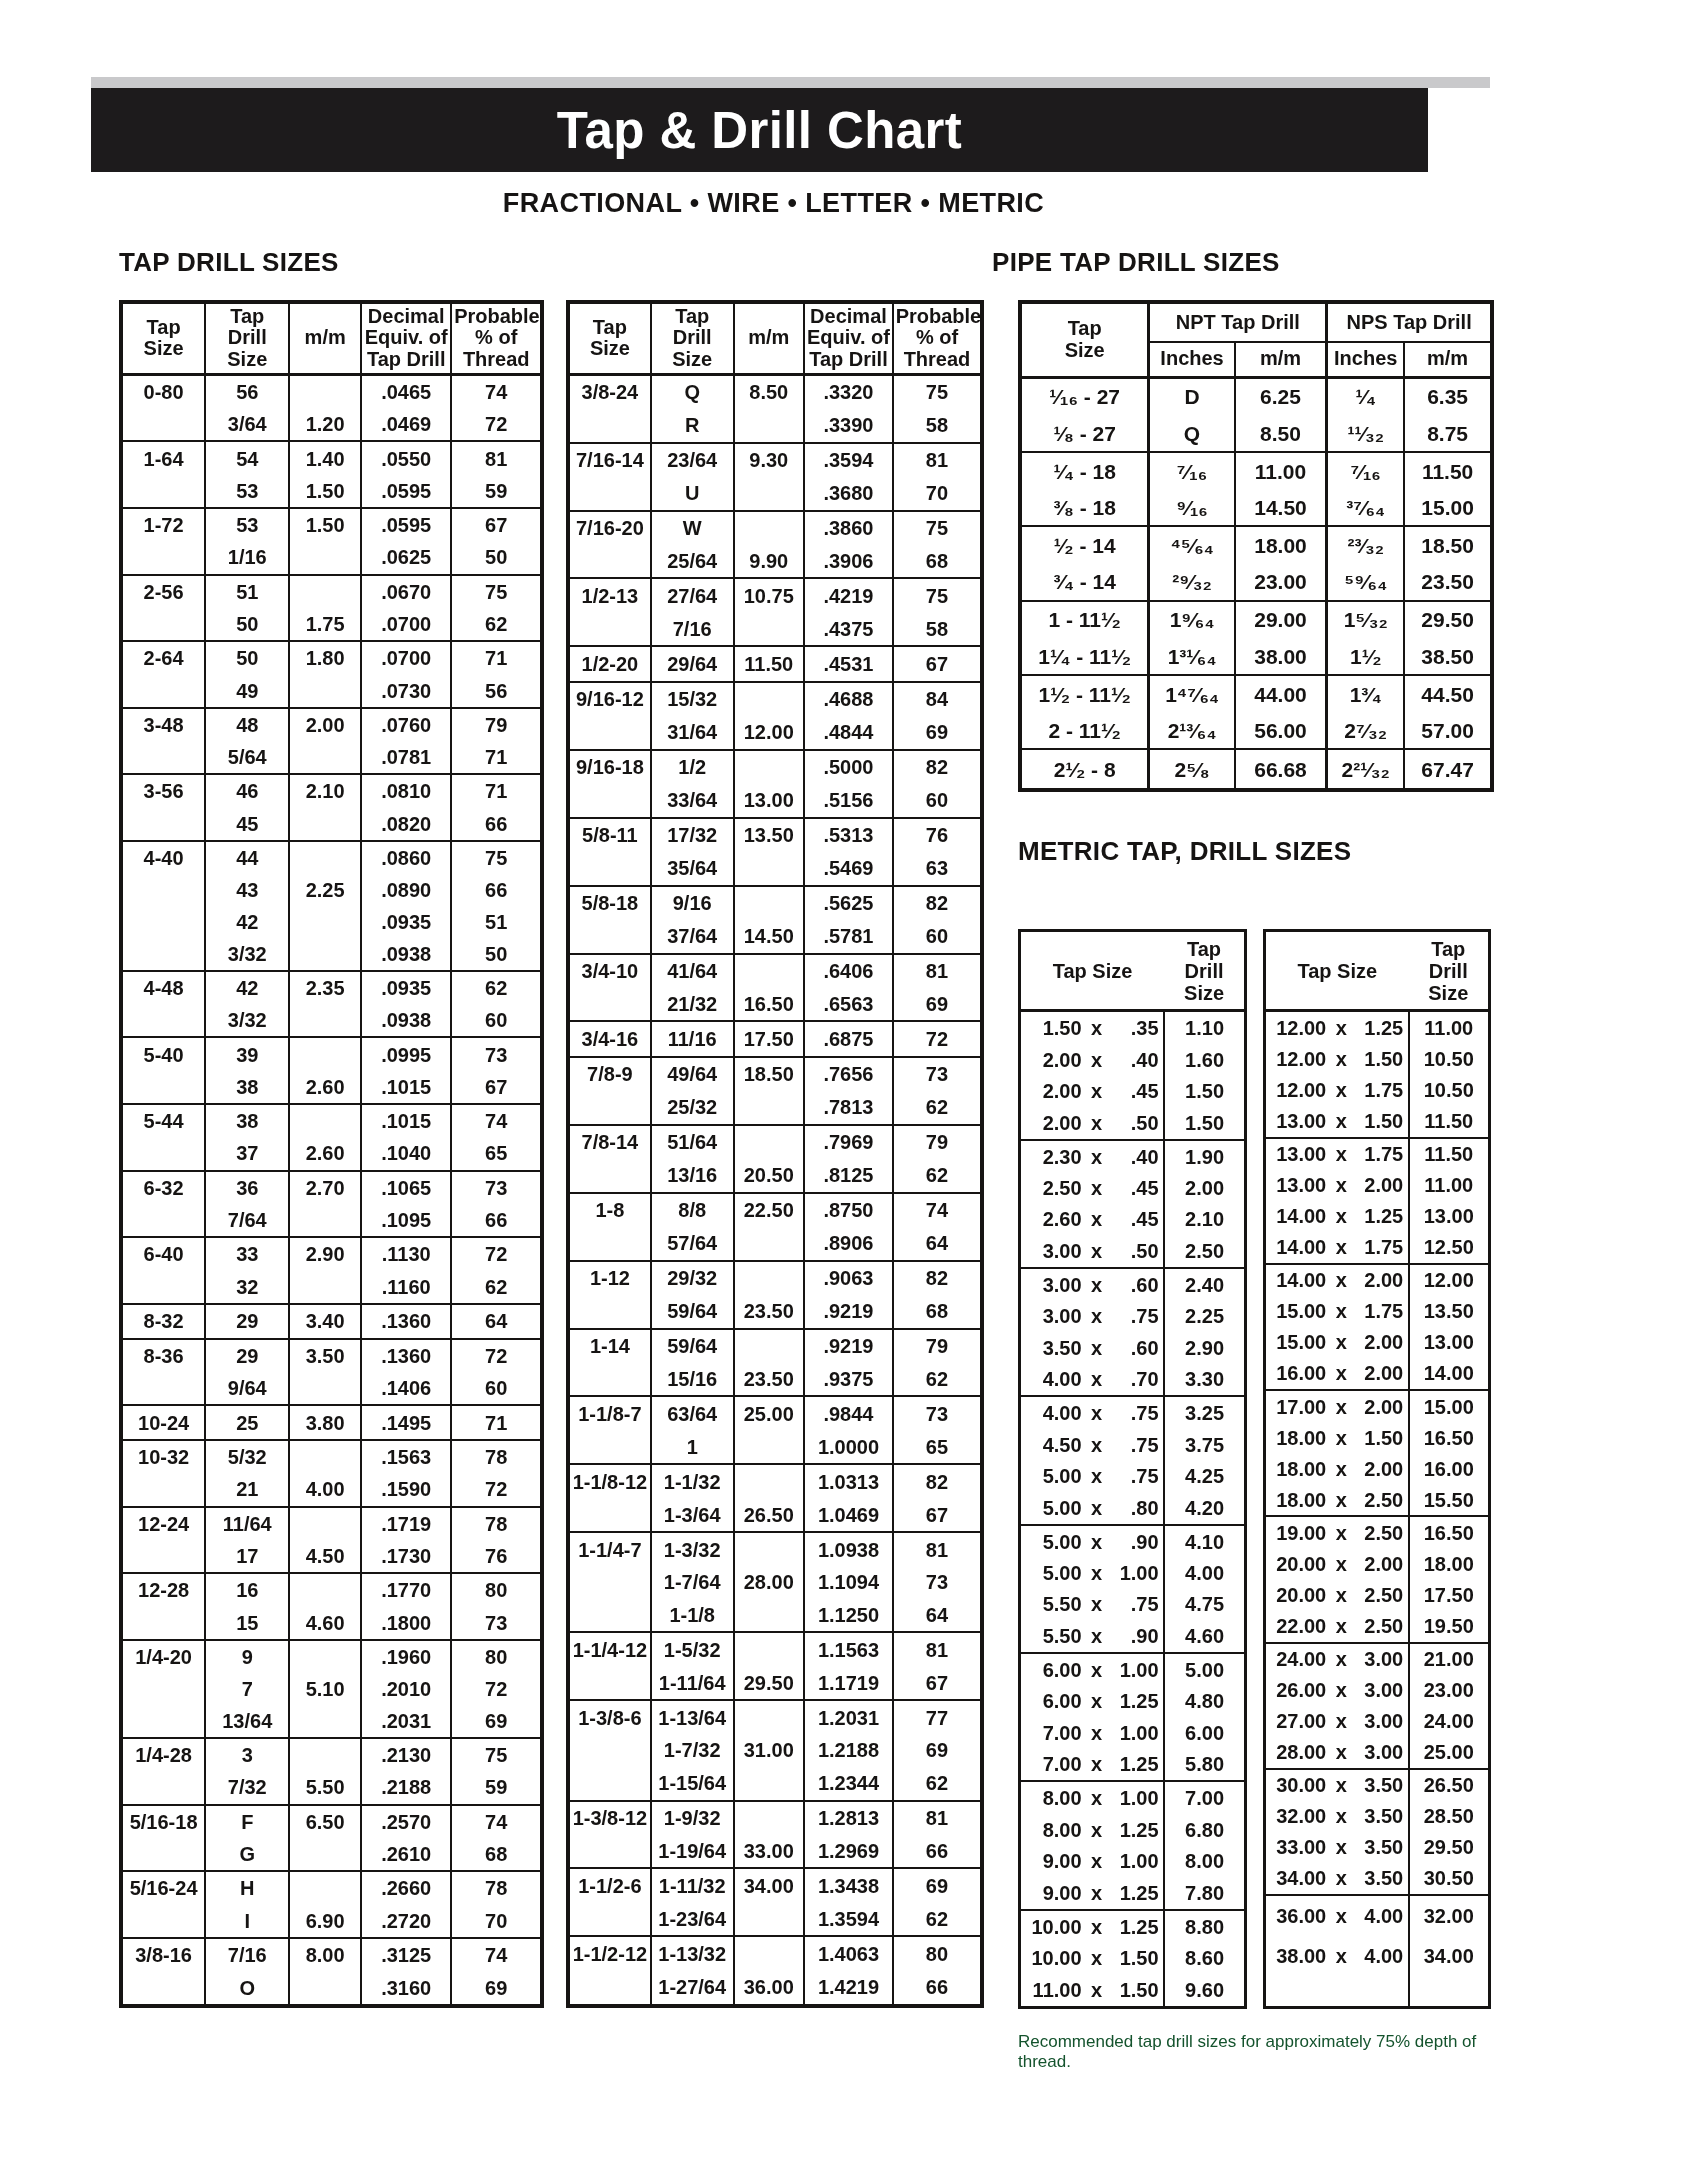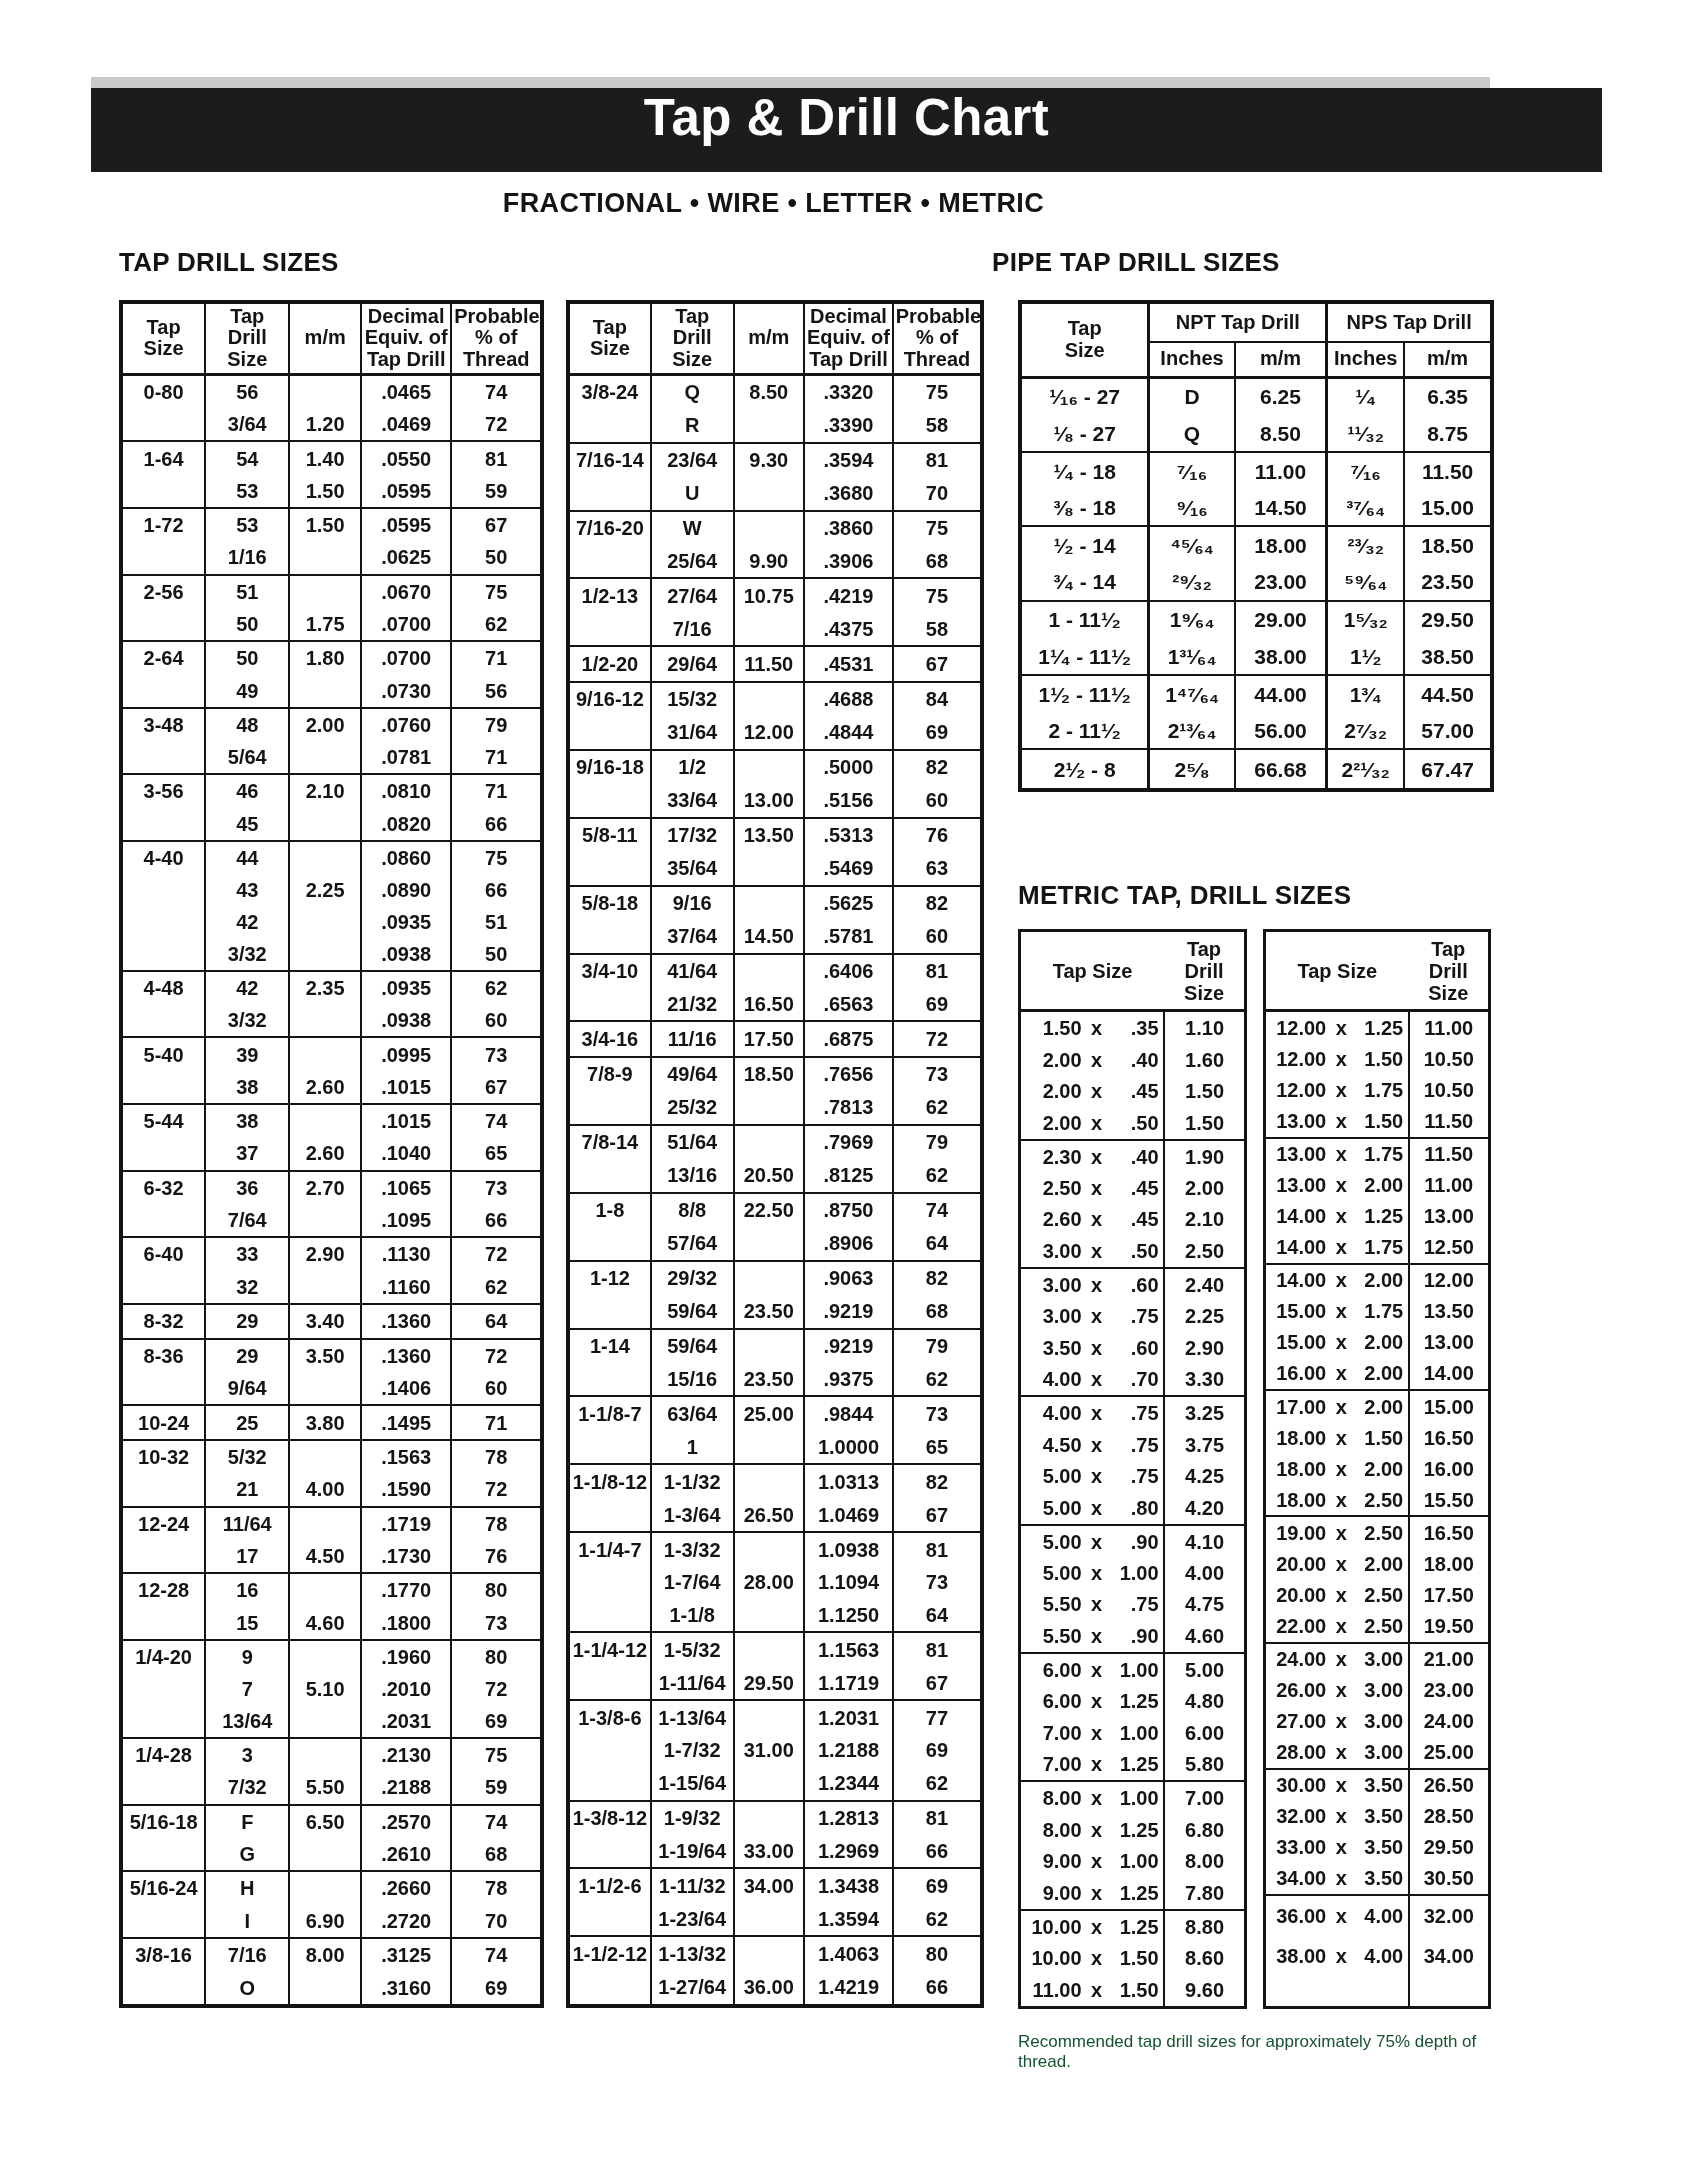--- a/index.html
+++ b/index.html
@@ -3,32 +3,32 @@
 <meta charset="utf-8">
 <style>
   html,body{margin:0;padding:0;background:#ffffff;}
   .page{
     position:relative;width:1687px;height:2184px;background:#ffffff;
     font-family:"Liberation Sans","DejaVu Sans",sans-serif;color:#161413;
     overflow:hidden;
   }
   .graybar{position:absolute;left:91px;top:77px;width:1399px;height:11.4px;background:#c9c9cb;}
   .banner{
-    position:absolute;left:91px;top:88px;width:1511px;height:84px;background:#1d1b1c;
-    display:flex;justify-content:center;
+    position:absolute;left:91px;top:88px;width:1337px;height:84px;background:#1d1b1c;
+    display:flex;align-items:center;justify-content:center;
   }
   .banner span{color:#ffffff;font-size:51px;font-weight:700;letter-spacing:0.4px;}
   .subtitle{
     position:absolute;left:74px;top:188px;width:1399px;text-align:center;
     font-size:27px;font-weight:700;letter-spacing:0.4px;
   }
   .heading{position:absolute;font-size:26px;font-weight:700;text-align:left;letter-spacing:0.3px;}
   .h-tap{left:119px;top:247px;width:866px;}
   .h-pipe{left:992px;top:247px;width:476px;}
-  .h-metric{left:1018px;top:880px;width:476px;}
+  .h-metric{left:1018px;top:836px;width:476px;}
 
   table{border-collapse:collapse;table-layout:fixed;box-sizing:border-box;background:#fff;}
   td,th{box-sizing:border-box;padding:0 1.7px;text-align:center;vertical-align:middle;overflow:hidden;}
 
   
   .tap-table{position:absolute;border:4.4px solid #161413;}
   .t1{left:119px;top:300px;width:425px;height:1708px;}
   .t2{left:566px;top:300px;width:418px;height:1708px;}
   .tap-table thead th{height:72px;font-size:20px;font-weight:700;line-height:1.08;white-space:pre-line;}
   .tap-table thead{border-bottom:3.5px solid #161413;}

